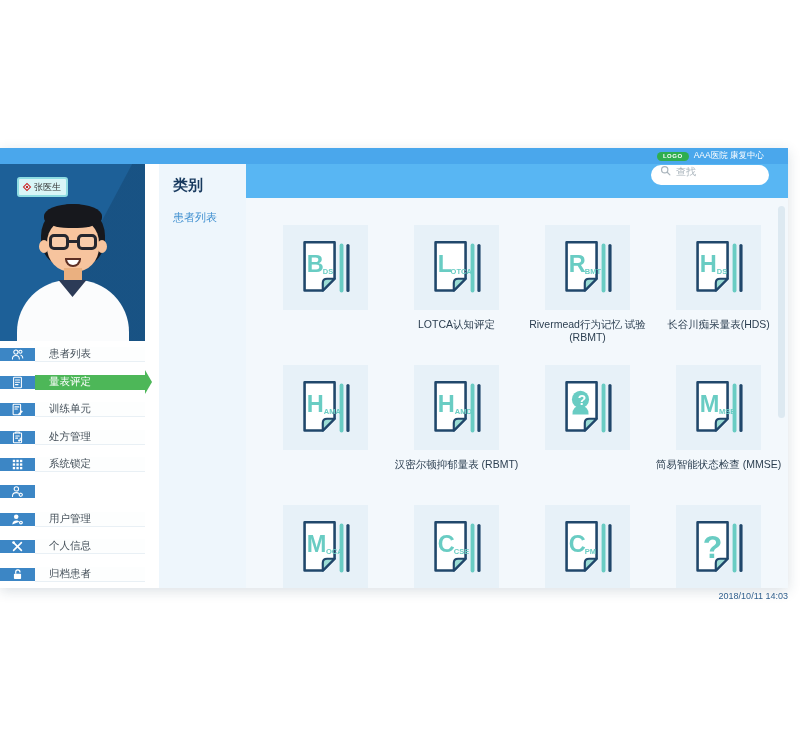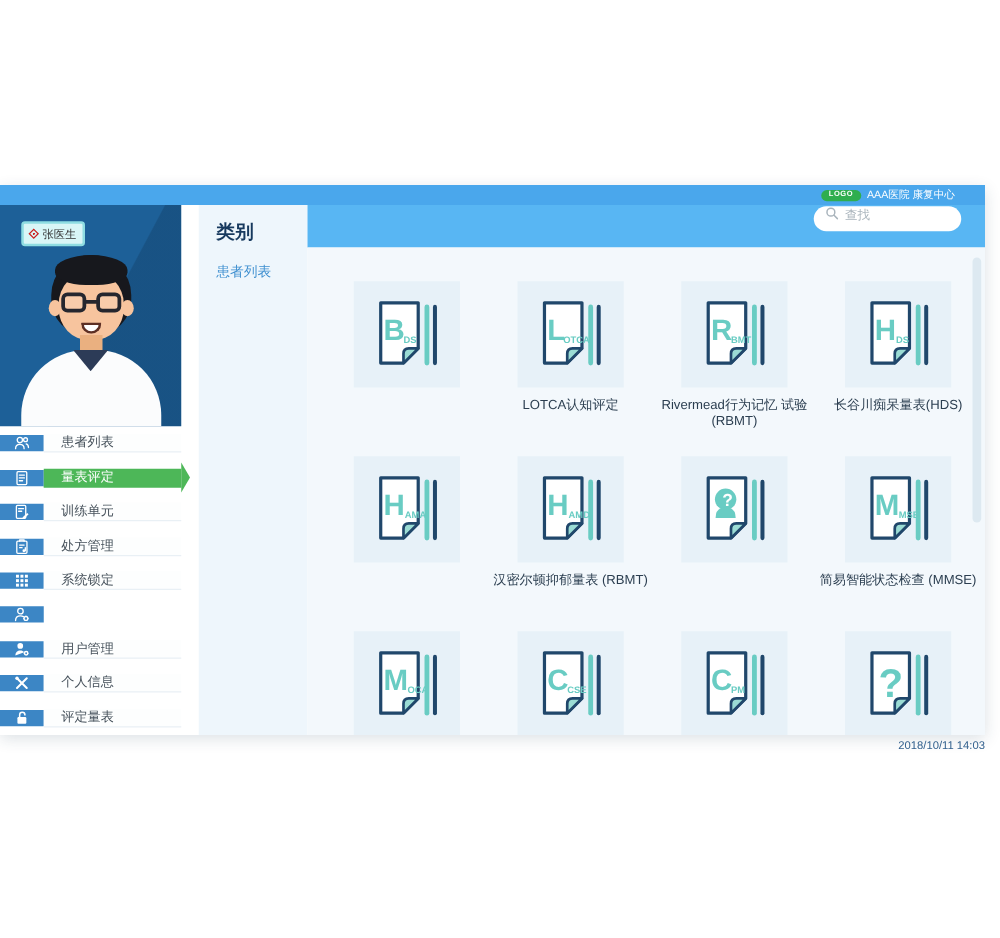--- a/index.html
+++ b/index.html
@@ -212,21 +212,21 @@
               </span>
     <span class="mi-label">个人信息</span>
   </div>
             <div class="menu-item">
     <span class="mi-icon">
                 <svg viewBox="0 0 16 16">
                   <rect x="3.6" y="7" width="8.8" height="6.6" rx="1" fill="#fff"></rect>
                   <path d="M5.8 7V4.8a2.6 2.6 0 0 1 5.2 0v.6" fill="none" stroke="#fff" stroke-width="1.5"></path>
                 </svg>
               </span>
-    <span class="mi-label">评定量表</span>
+    <span class="mi-label">归档患者</span>
   </div>
           </nav>
       </aside>
 
       <section class="category-panel">
         <div class="category-title">类别</div>
         <div class="category-item">患者列表</div>
       </section>
 
       <section class="main">

